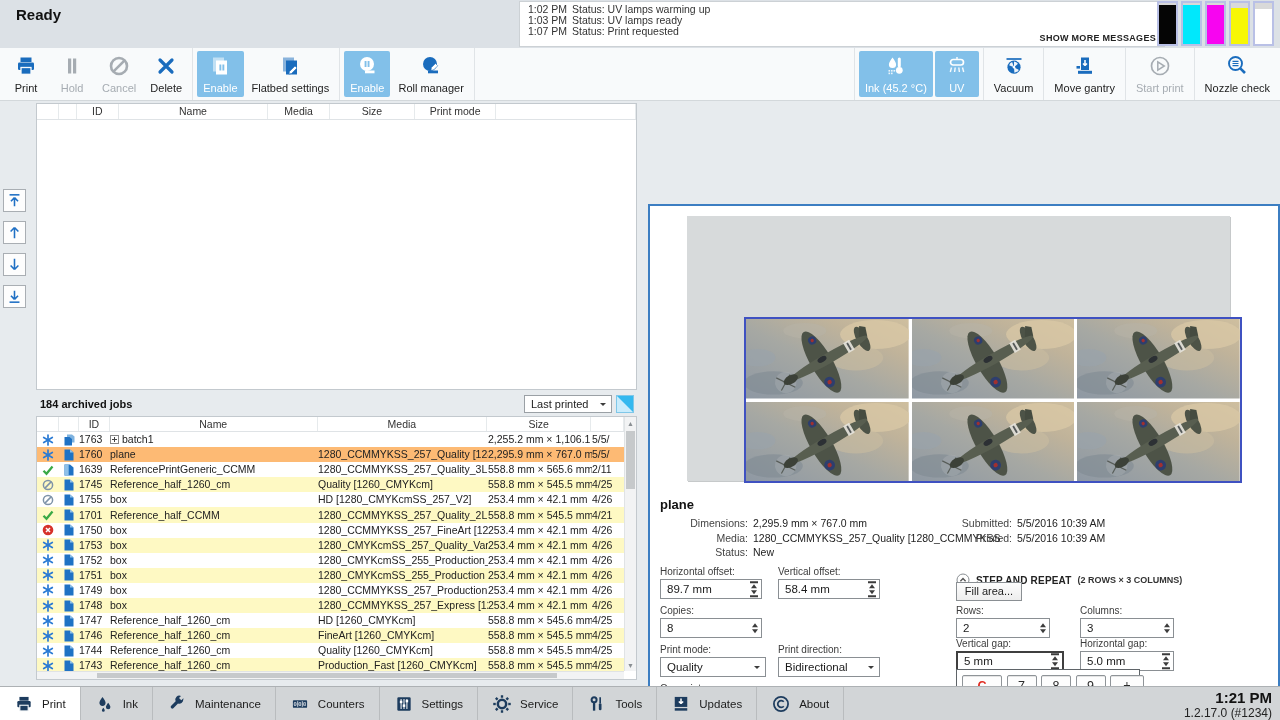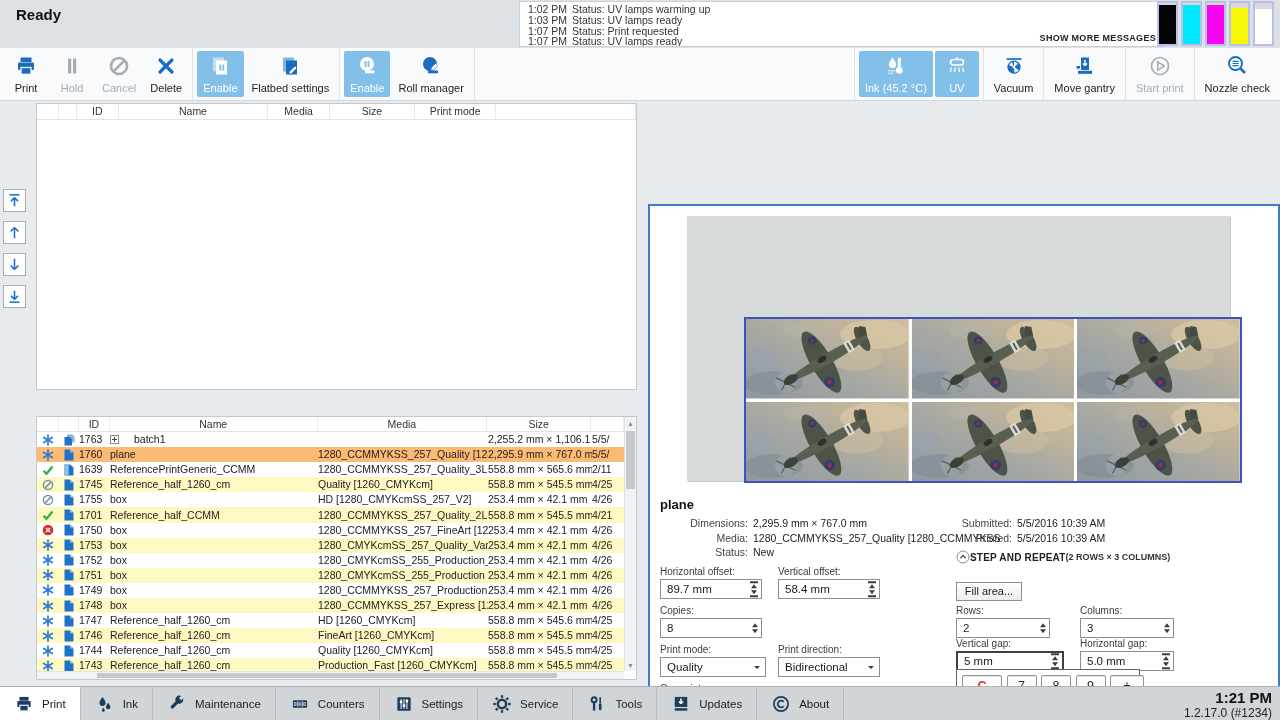--- a/index.html
+++ b/index.html
@@ -54,21 +54,21 @@
   .sortbtn{position:absolute;left:580px;top:0;width:18px;height:18px;border:1px solid #7fc7e8;
            background:linear-gradient(45deg,#c9ecfc 0 49%,#33b8ef 51%);}
 
   .archive{position:absolute;left:36px;top:315px;width:601px;height:264px;background:#fff;border:1px solid #c3c9ce;}
   .abody{position:absolute;left:0;top:15px;right:12px;bottom:8px;overflow:hidden;}
   .arow{display:flex;height:15.1px;align-items:center;}
   .arow.alt{background:#fef9c3;}
   .arow.sel{background:#fdba74;}
   .acell{font-size:10.5px;line-height:15px;white-space:nowrap;overflow:hidden;flex:none;}
   .ic-c{display:flex;justify-content:center;align-items:center;}
-  .c0{width:22px;}.c1{width:20px;}.c2{width:31px;}.c3{width:208px;display:flex;align-items:center;gap:15px;}
+  .c0{width:22px;}.c1{width:20px;}.c2{width:31px;}.c3{width:208px;display:flex;align-items:center;gap:3px;}
   .c4{width:170px;}.c5{width:104px;}.c6{width:33px;}
   .ahead{position:absolute;left:0;top:0;right:12px;height:15px;border-bottom:1px solid #dfe3e6;display:flex;background:#fff;}
   .vscroll{position:absolute;right:0;top:0;width:12px;bottom:8px;background:#f2f3f4;border-left:1px solid #e0e3e5;}
   .vthumb{position:absolute;left:1px;right:1px;top:14px;height:58px;background:#c6c9cb;}
   .sarrow{position:absolute;left:0;right:0;height:12px;display:flex;align-items:center;justify-content:center;
           font-size:7px;color:#8a8f93;}
   .hscroll{position:absolute;left:0;bottom:0;right:12px;height:8px;background:#f2f3f4;border-top:1px solid #e0e3e5;}
   .hthumb{position:absolute;top:1px;bottom:1px;left:60px;width:460px;background:#c6c9cb;}
 
   
@@ -96,21 +96,21 @@
   .spin{position:absolute;right:3px;top:50%;transform:translateY(-50%);display:flex;flex-direction:column;
         align-items:center;gap:1.5px;}
   .tri-up{width:0;height:0;border-left:3.5px solid transparent;border-right:3.5px solid transparent;
           border-bottom:4px solid #3c3c3c;}
   .tri-dn{width:0;height:0;border-left:3.5px solid transparent;border-right:3.5px solid transparent;
           border-top:4px solid #3c3c3c;}
   .tri-dn.sm{border-left-width:3px;border-right-width:3px;border-top-width:3.5px;}
   .bar{width:8px;height:1.5px;background:#3c3c3c;}
   .drop{position:absolute;right:1px;top:1px;bottom:1px;width:15px;display:flex;align-items:center;justify-content:center;}
 
-  .srhead{position:absolute;left:306px;top:344px;display:flex;align-items:center;}
+  .srhead{position:absolute;left:306px;top:367px;display:flex;align-items:center;gap:6px;}
   .srtitle{font-size:10px;font-weight:bold;color:#222;letter-spacing:.2px;}
   .srsub{font-size:9px;font-weight:bold;color:#333;}
   .fillbtn{position:absolute;left:306px;top:376px;width:66px;height:19px;border:1px solid #8a8f93;
            background:linear-gradient(#fdfdfd,#ededed);font-size:11px;text-align:center;line-height:17px;color:#222;}
   .keypad{position:absolute;left:306px;top:463px;width:184px;height:111px;border:1px solid #5f6468;
           background:#fff;padding:5px;display:grid;grid-template-columns:40px 30px 30px 30px 34px;
           grid-auto-rows:22px;gap:4.5px;}
   .key{border:1px solid #8f9498;border-radius:2px;background:#fdfdfd;box-shadow:0 1px 0 #e4e4e4 inset;
        font-size:12.5px;color:#2b2b2b;display:flex;align-items:center;justify-content:center;}
   .key.red{color:#e02b20;font-weight:bold;}
@@ -132,21 +132,20 @@
 
 <div class="app">
 
   <div class="statusbar">
     <div class="ready">Ready</div>
     <div class="msgbox">
       <div id="messages">
           <div class="msg-line"><span class="mtime">1:02 PM</span><span class="mtext">Status: UV lamps warming up</span></div>
           <div class="msg-line"><span class="mtime">1:03 PM</span><span class="mtext">Status: UV lamps ready</span></div>
           <div class="msg-line"><span class="mtime">1:07 PM</span><span class="mtext">Status: Print requested</span></div>
-          <div class="msg-line"><span class="mtime">1:07 PM</span><span class="mtext">Status: UV lamps ready</span></div>
         </div>
       <div class="showmore">SHOW MORE MESSAGES</div>
     </div>
     <div class="tanks" id="ink-tanks">
         <div class="tank">
           <div class="fill" style="height:95%;background:#050505"></div>
         </div>
         <div class="tank">
           <div class="fill" style="height:95%;background:#00e8fc"></div>
         </div>
@@ -377,20 +376,28 @@
           <div class="th" style="width:18px"></div>
           <div class="th" style="width:42px">ID</div>
           <div class="th" style="width:150px">Name</div>
           <div class="th" style="width:62px">Media</div>
           <div class="th" style="width:85px">Size</div>
           <div class="th" style="width:82px">Print mode</div>
           <div class="th" style="width:140px"></div>
         </div>
     </div>
 
+    <div class="archbar">
+      <div class="archtitle">184 archived jobs</div>
+      <div class="sortsel">
+        <span>Last printed</span>
+        <i class="tri-dn sm"></i>
+      </div>
+      <div class="sortbtn"></div>
+    </div>
 
     <div class="archive">
       <div class="ahead" id="arch-head">
           <div class="th" style="width:22px"></div>
           <div class="th" style="width:20px"></div>
           <div class="th" style="width:31px">ID</div>
           <div class="th" style="width:208px">Name</div>
           <div class="th" style="width:170px">Media</div>
           <div class="th" style="width:104px">Size</div>
           <div class="th" style="width:33px"></div>

